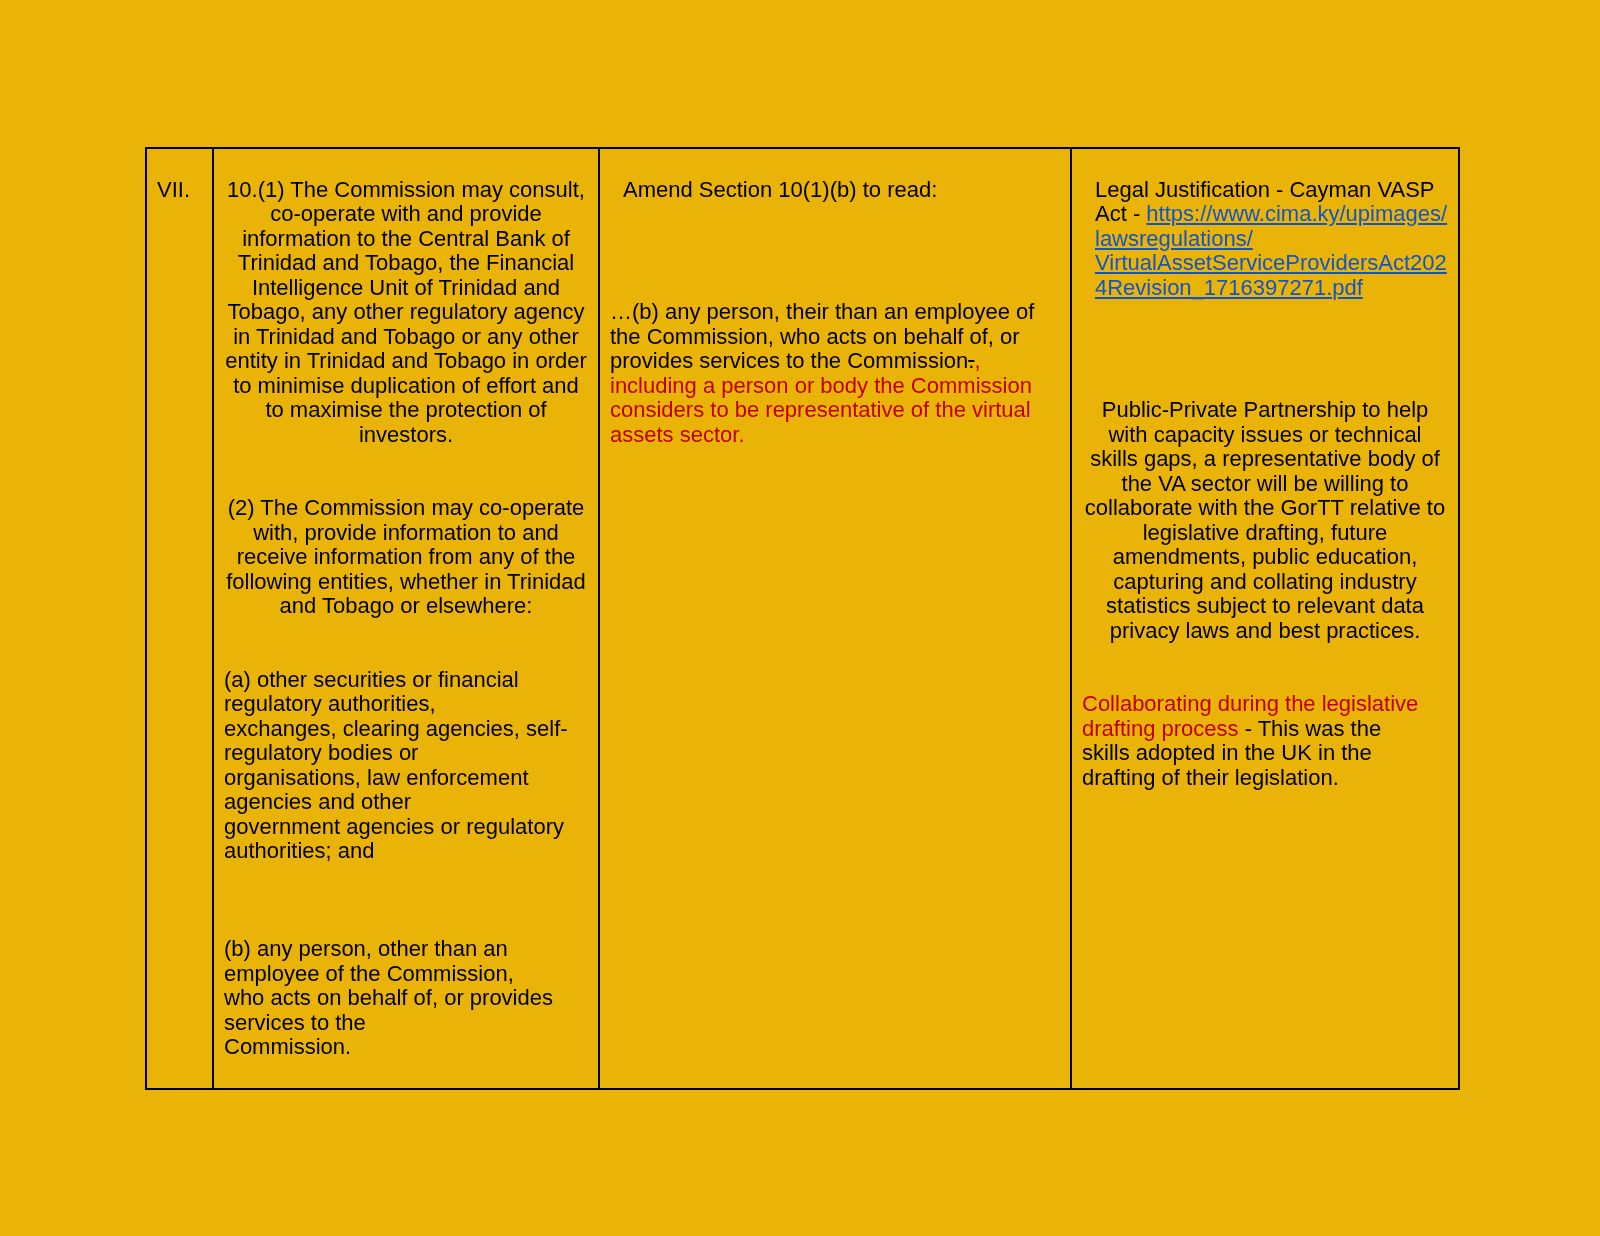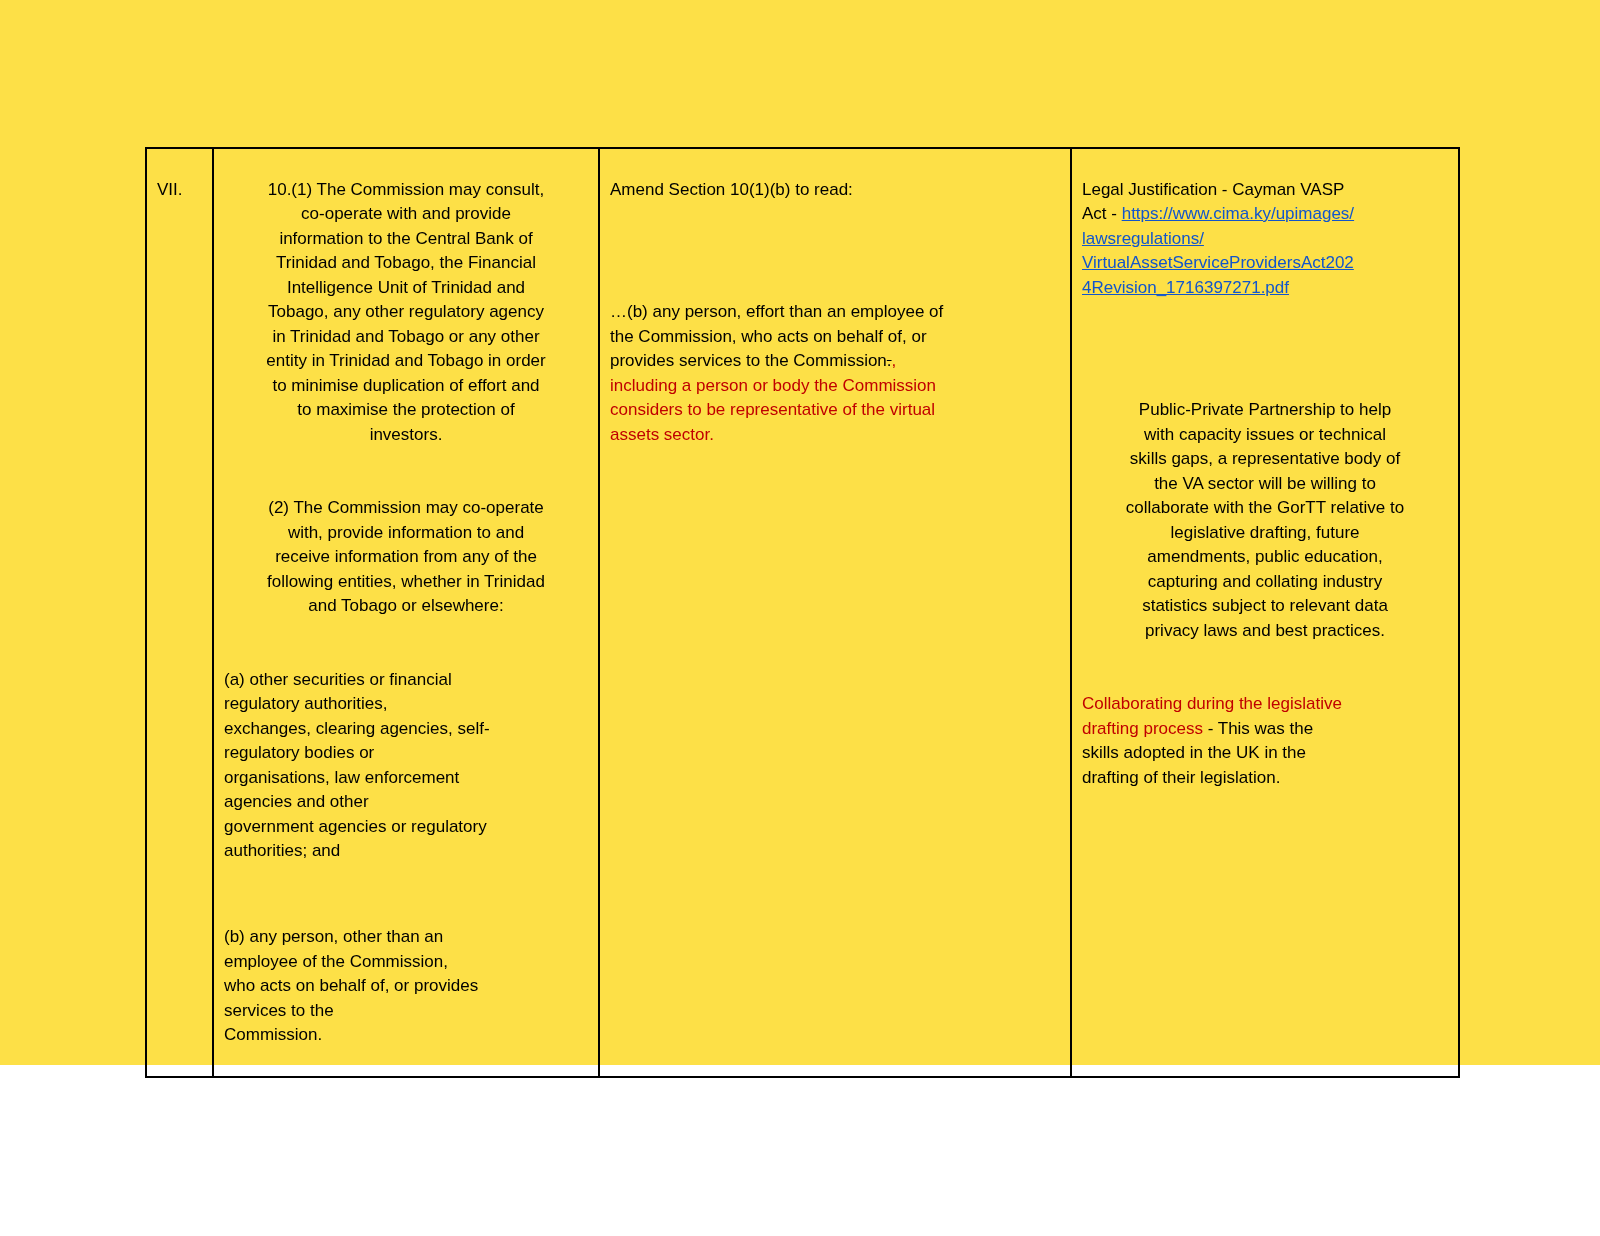--- a/index.html
+++ b/index.html
@@ -6,24 +6,24 @@
     margin: 0;
     padding: 0;
     width: 1600px;
     height: 1236px;
     background: #ffffff;
     overflow: hidden;
   }
   .page {
     position: relative;
     width: 1600px;
-    height: 1065px;
-    background: #fde047;
+    height: 1236px;
+    background: #eab308;
     font-family: "Liberation Sans", "DejaVu Sans", sans-serif;
-    font-size: 17px;
+    font-size: 22px;
     line-height: 24.5px;
     color: #000000;
   }
   table.amend-table {
     position: absolute;
     left: 145px;
     top: 147px;
     width: 1313px;
     border-collapse: collapse;
     table-layout: fixed;
@@ -33,22 +33,22 @@
     vertical-align: top;
     padding: 4px 10px 4px 10px;
     height: 856px;
     white-space: pre-line;
     overflow: hidden;
   }
   td.num-cell { padding-left: 11px; }
   p { margin: 0; }
   
   .gap1 { margin-bottom: 24.5px; text-align: center; }  
-  .gap2 { margin-bottom: 37px; }    
-  .gap3 { margin-bottom: 73.5px; }  
+  .gap2 { margin-bottom: 49px; }    
+  .gap3 { margin-bottom: 73.5px; margin-left: 13px; }  
   .red  { color: #c00000; }
   .strike { text-decoration: line-through; }
   a.doc-link {
     color: #1155cc;
     text-decoration: underline;
     cursor: pointer;
   }
 </style>
 </head>
 <body>
@@ -95,21 +95,21 @@
 authorities; and</p>
           <p>(b) any person, other than an
 employee of the Commission,
 who acts on behalf of, or provides
 services to the
 Commission.</p>
         </td>
 
         <td>
           <p class="gap3">Amend Section 10(1)(b) to read:</p>
-          <p><span>…(b) any person, effort than an employee of
+          <p><span>…(b) any person, their than an employee of
 the Commission, who acts on behalf of, or
 provides services to the Commission</span><span class="strike">.</span><span class="red">,
 including a person or body the Commission
 considers to be representative of the virtual
 assets sector.</span></p>
         </td>
 
         <td>
           <p class="gap3"><span>Legal Justification - Cayman VASP
 Act - </span><a class="doc-link" href="#">https://www.cima.ky/upimages/

